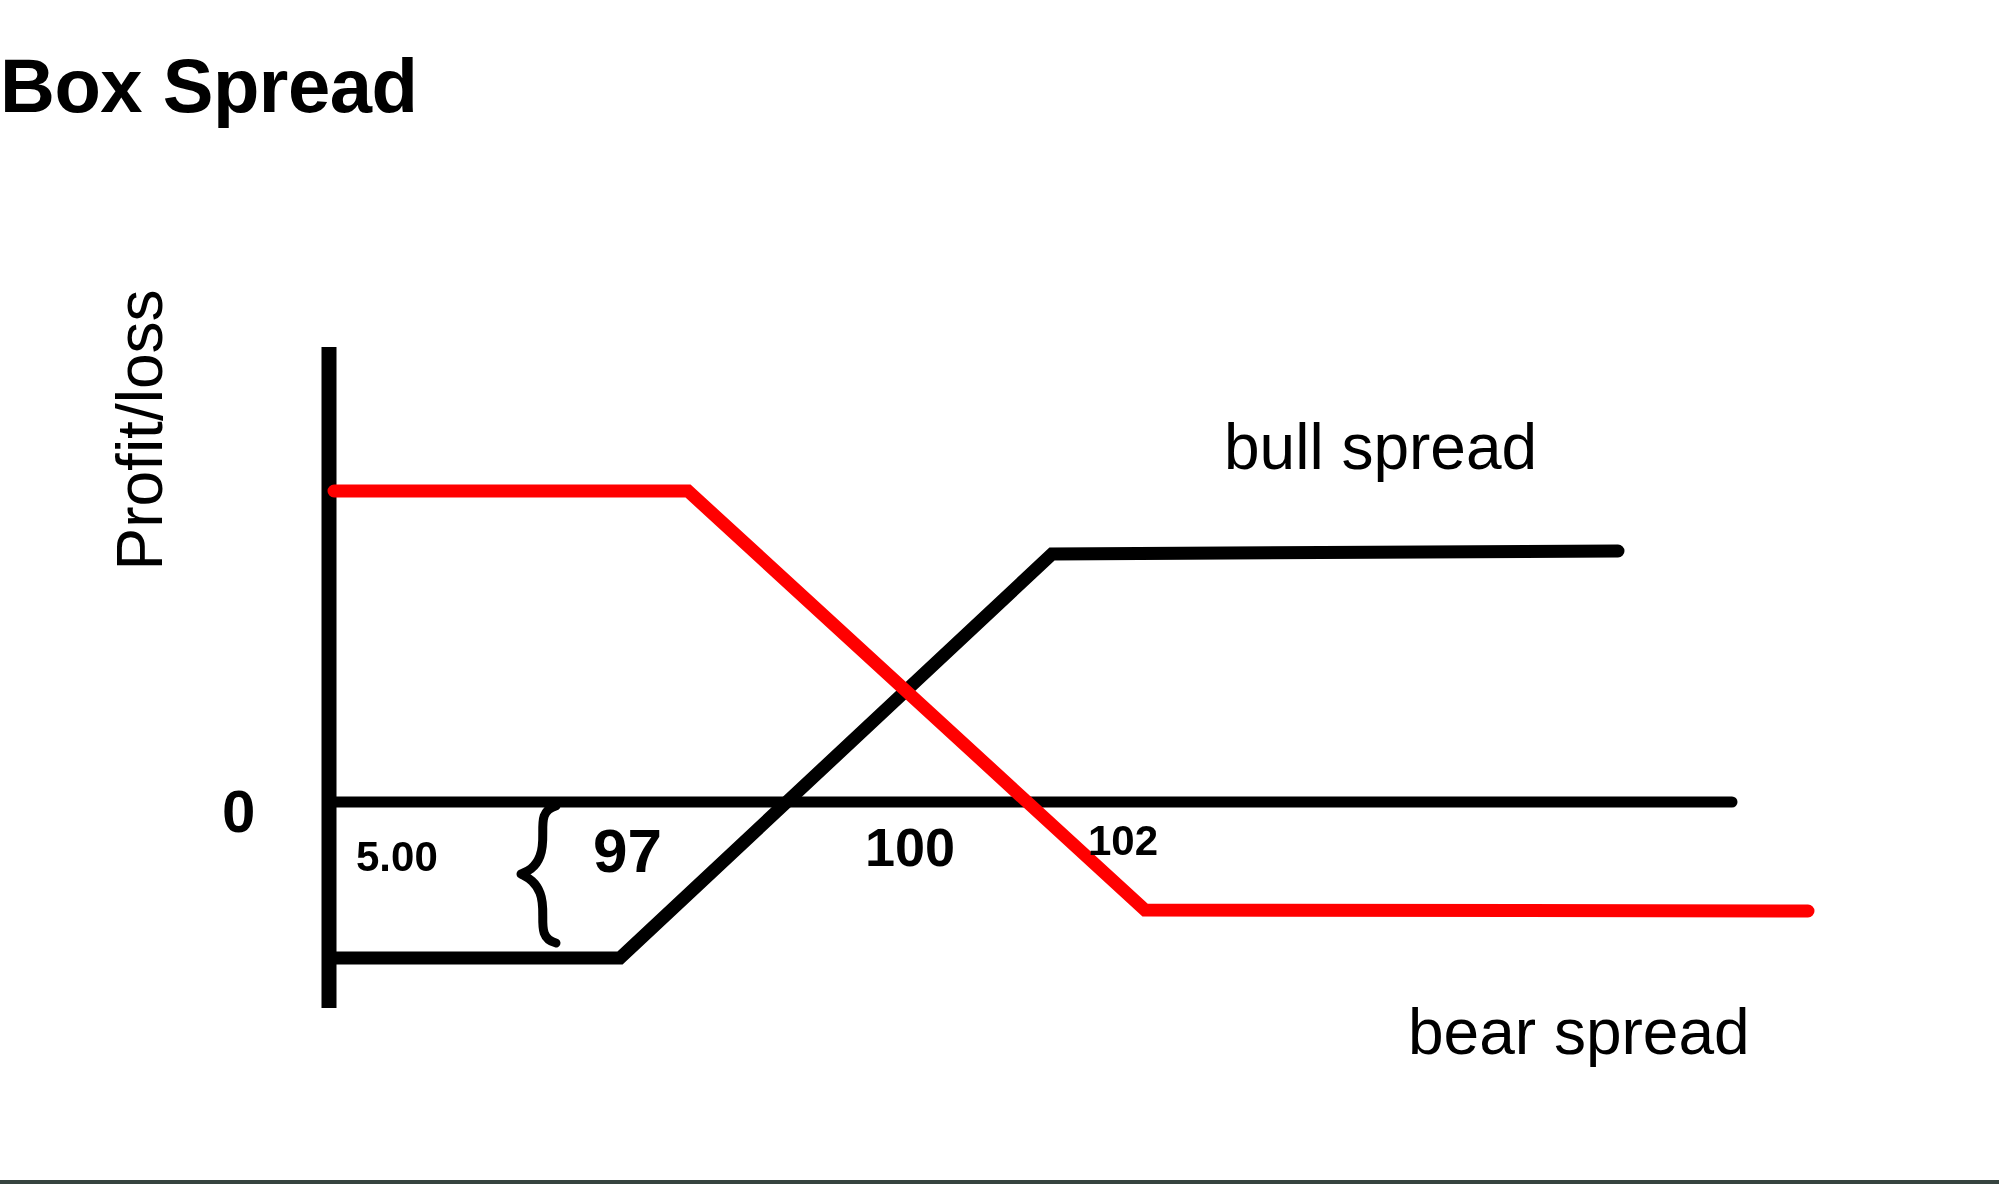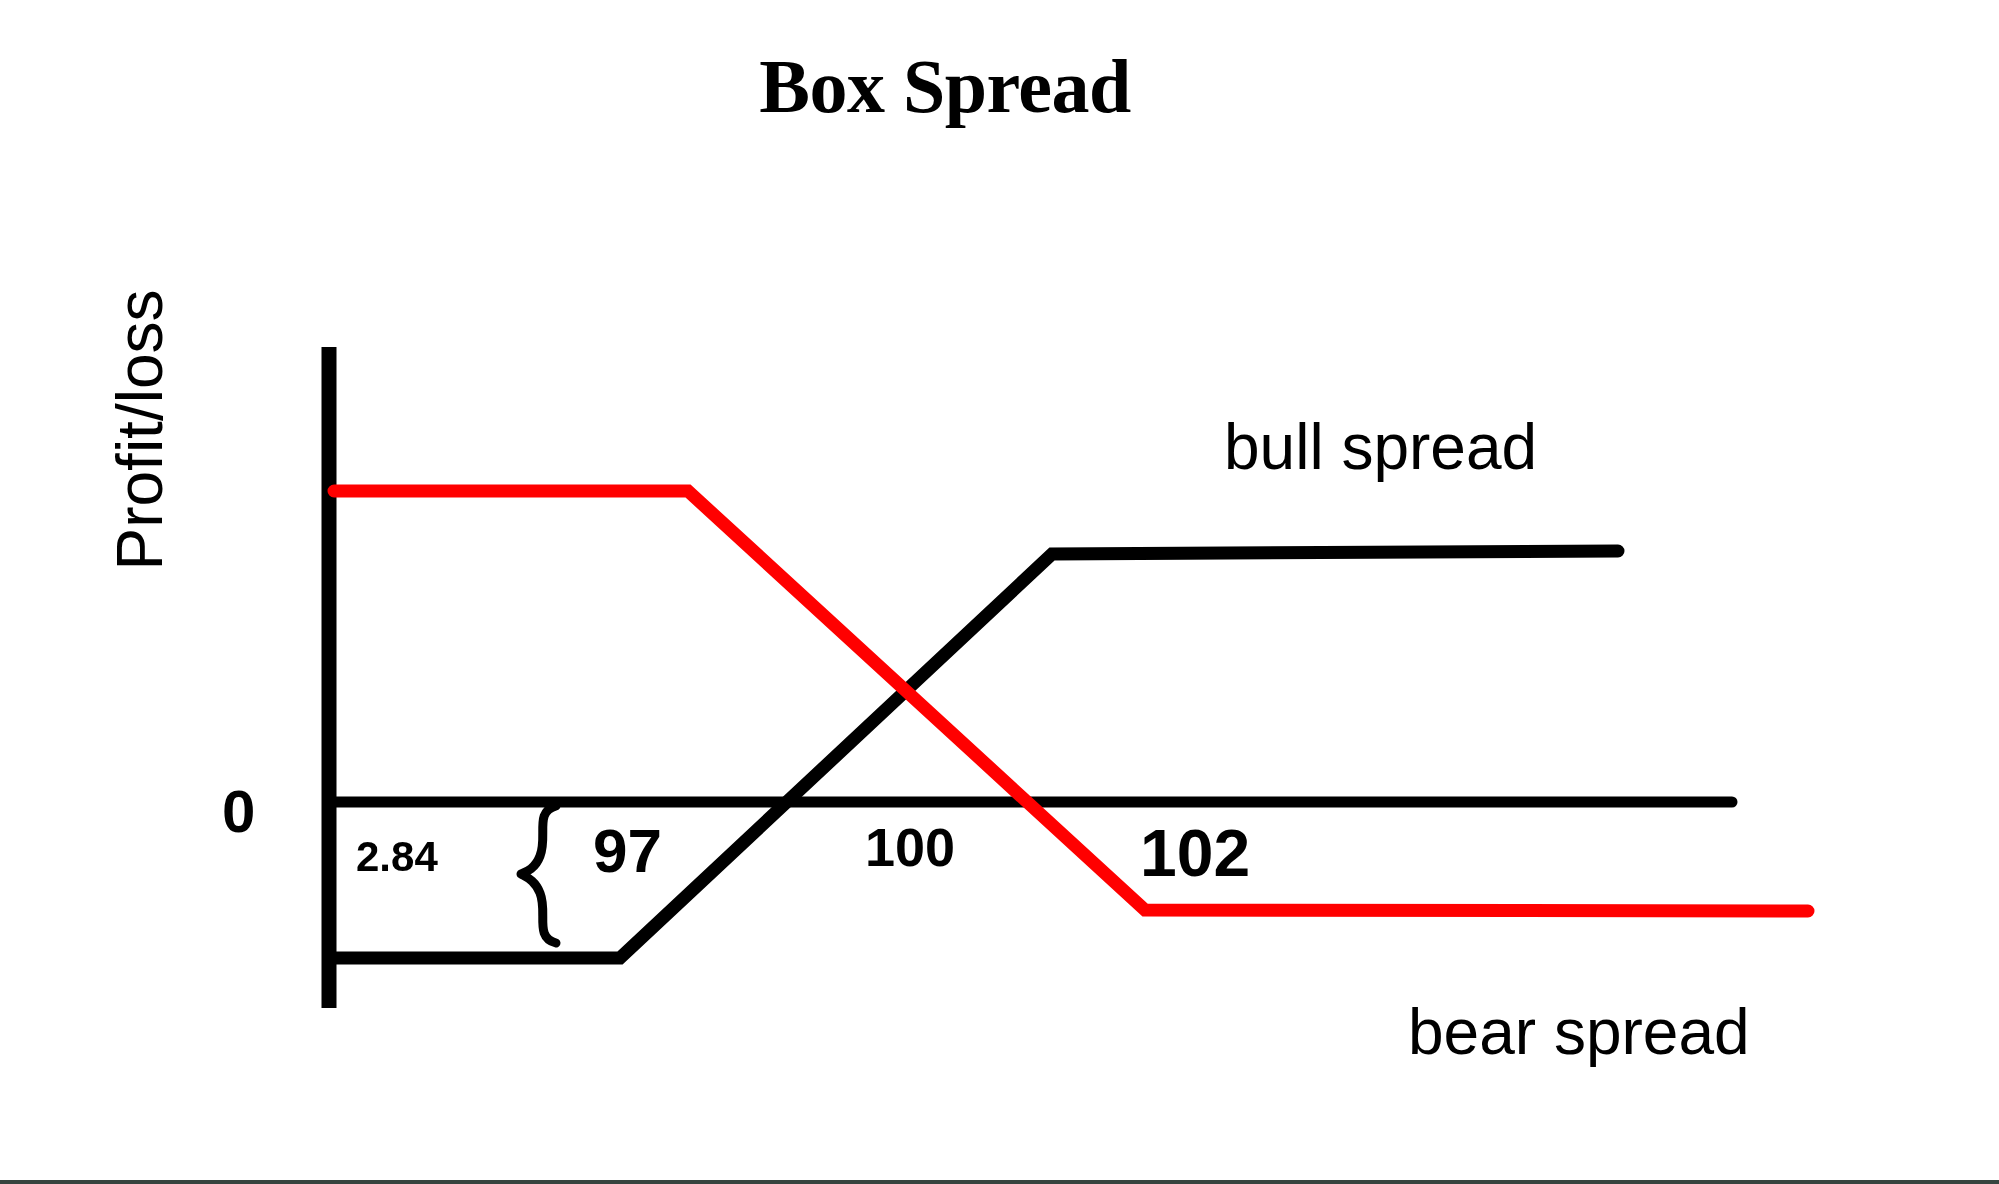--- a/index.html
+++ b/index.html
@@ -30,25 +30,23 @@
   .txt {
     position: absolute;
     white-space: nowrap;
     color: #000000;
     line-height: 1;
   }
   #chart-title {
     left: 0;
     top: 48px;
     width: 1890px;
-    text-align: center;
     font-size: 76px;
     font-weight: bold;
     letter-spacing: -0.5px;
-    font-family: Liberation Serif, serif;
   }
   #ylabel-wrap {
     position: absolute;
     left: 0px;
     top: 370px;
     width: 280px;
     height: 120px;
     transform: rotate(-90deg);
     transform-origin: 140px 60px;
     display: flex;
@@ -78,23 +76,23 @@
     font-size: 62px;
     font-weight: bold;
   }
   #strike-100 {
     left: 865px;
     top: 820px;
     font-size: 54px;
     font-weight: bold;
   }
   #strike-102 {
-    left: 1140px;
+    left: 1088px;
     top: 820px;
-    font-size: 66px;
+    font-size: 42px;
     font-weight: bold;
   }
   #bull-label {
     left: 1224px;
     top: 415px;
     font-size: 64px;
     font-weight: normal;
   }
   #bear-label {
     left: 1408px;
@@ -127,21 +125,21 @@
              C 526 877 535 880 540 893
              C 548 913 534 937 556 943" fill="none" stroke="#000000" stroke-width="9" stroke-linecap="round" stroke-linejoin="round"></path>
   </svg>
 
   <div id="ylabel-wrap">
     <span class="txt" id="ylabel">Profit/loss</span>
   </div>
 
   <div class="txt" id="zero-label">0</div>
 
-  <div class="txt" id="width-label">2.84</div>
+  <div class="txt" id="width-label">5.00</div>
 
   <div class="txt" id="strike-97">97</div>
 
   <div class="txt" id="strike-100">100</div>
 
   <div class="txt" id="strike-102">102</div>
 
   <div class="txt" id="bull-label">bull spread</div>
 
   <div class="txt" id="bear-label">bear spread</div>

